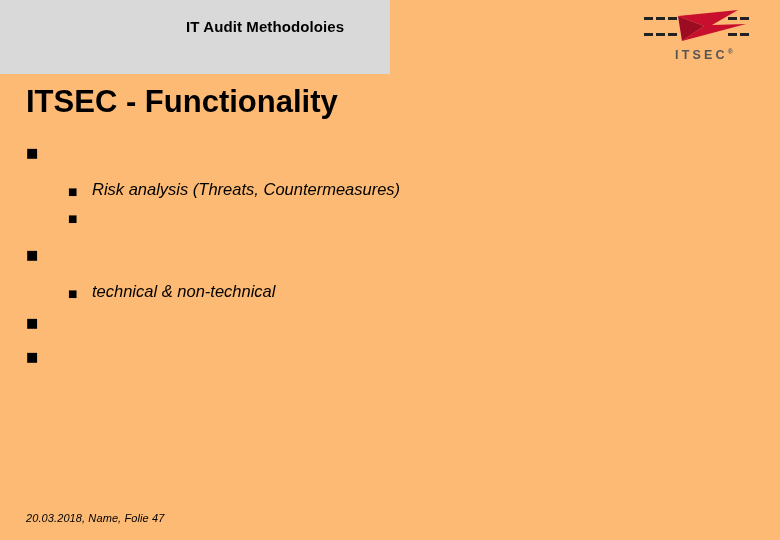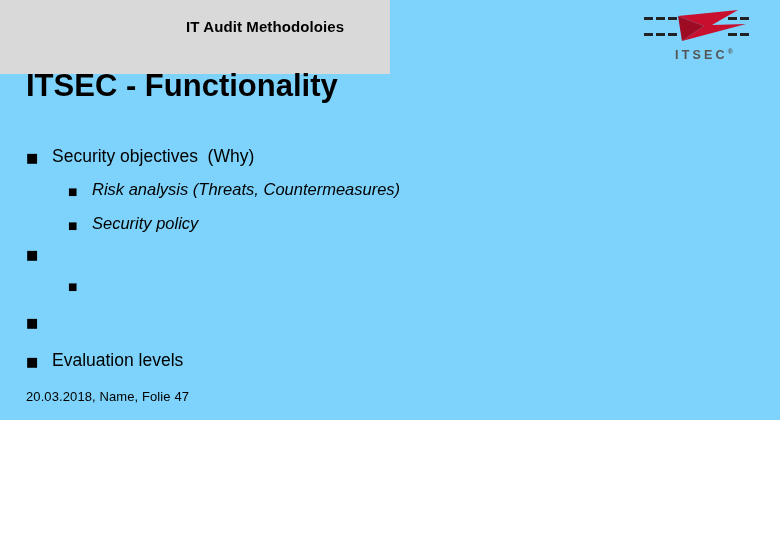--- a/index.html
+++ b/index.html
@@ -9,22 +9,22 @@
   body {
     width: 780px;
     height: 540px;
     background: #ffffff;
     font-family: "Liberation Sans", sans-serif;
     overflow: hidden;
   }
   .slide {
     position: relative;
     width: 780px;
-    height: 420px;
-    background: #7dd3fc;
+    height: 540px;
+    background: #fdba74;
   }
   
   .header-band {
     position: absolute;
     left: 0;
     top: 0;
     width: 390px;
     height: 74px;
     background: #d9d9d9;
   }
@@ -65,21 +65,21 @@
   }
   .logo-word .reg {
     font-size: 7px;
     vertical-align: super;
     letter-spacing: 0;
   }
   
   .slide-title {
     position: absolute;
     left: 26px;
-    top: 68px;
+    top: 84px;
     font-size: 31px;
     font-weight: bold;
     color: #000000;
   }
   
   .bullets {
     position: absolute;
     left: 26px;
     top: 146px;
     width: 700px;
@@ -118,23 +118,24 @@
   }
   .lvl2 .bullet-text {
     font-size: 16.5px;
     font-style: italic;
   }
   
   .footer {
     position: absolute;
     left: 26px;
     bottom: 16px;
-    font-size: 13px;
+    font-size: 11px;
     color: #000000;
     letter-spacing: 0.1px;
+    font-style: italic;
   }
 </style>
 </head>
 <body>
 
 <div class="slide">
 
   <div class="header-band"></div>
   <div class="header-title">IT Audit Methodoloies</div>
 
@@ -161,40 +162,38 @@
       <path d="M36 8 L62 18 L40 33 Z" fill="#9d0c23"></path>
     </svg>
     <div class="logo-word"><span>ITSEC</span><span class="reg">®</span></div>
   </div>
 
   <div class="slide-title">ITSEC - Functionality</div>
 
   <div class="bullets">
     <div class="bullet-row lvl1">
       <span class="bullet-mark">■</span>
-      <span class="bullet-text">Security objectives  (Why)</span>
     </div>
     <div class="bullet-row lvl2">
       <span class="bullet-mark">■</span>
       <span class="bullet-text">Risk analysis (Threats, Countermeasures)</span>
     </div>
     <div class="bullet-row lvl2">
       <span class="bullet-mark">■</span>
-      <span class="bullet-text">Security policy</span>
     </div>
     <div class="bullet-row lvl1">
       <span class="bullet-mark">■</span>
     </div>
     <div class="bullet-row lvl2">
       <span class="bullet-mark">■</span>
+      <span class="bullet-text">technical &amp; non-technical</span>
     </div>
     <div class="bullet-row lvl1">
       <span class="bullet-mark">■</span>
     </div>
     <div class="bullet-row lvl1">
       <span class="bullet-mark">■</span>
-      <span class="bullet-text">Evaluation levels</span>
     </div>
   </div>
 
   <div class="footer">20.03.2018, Name, Folie 47</div>
 
 </div>
 
 </body></html>

